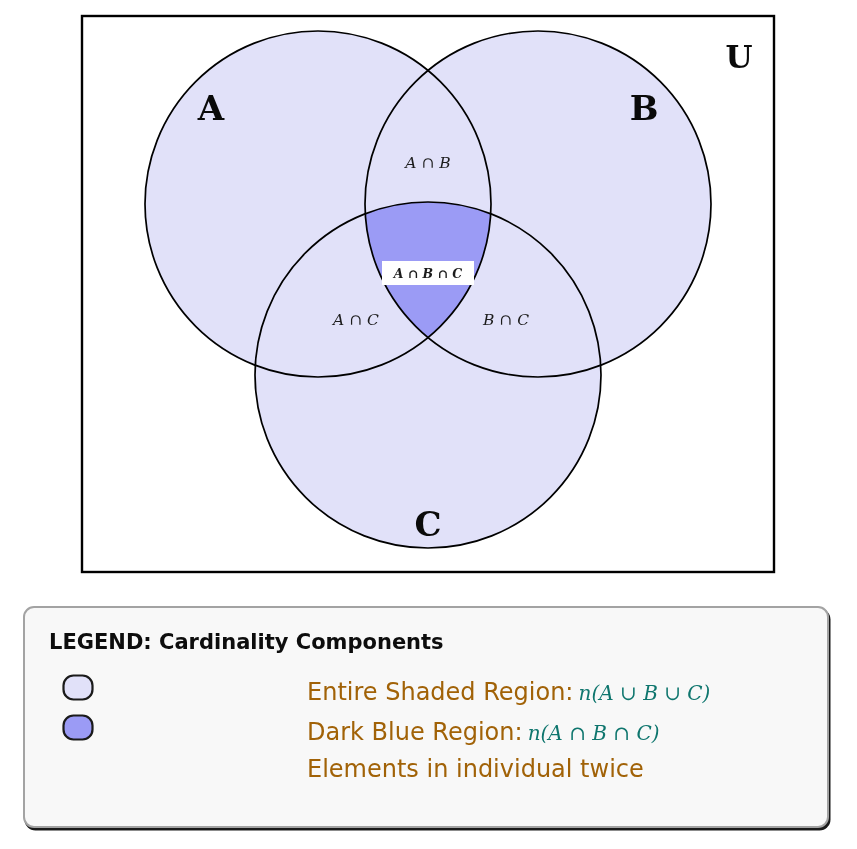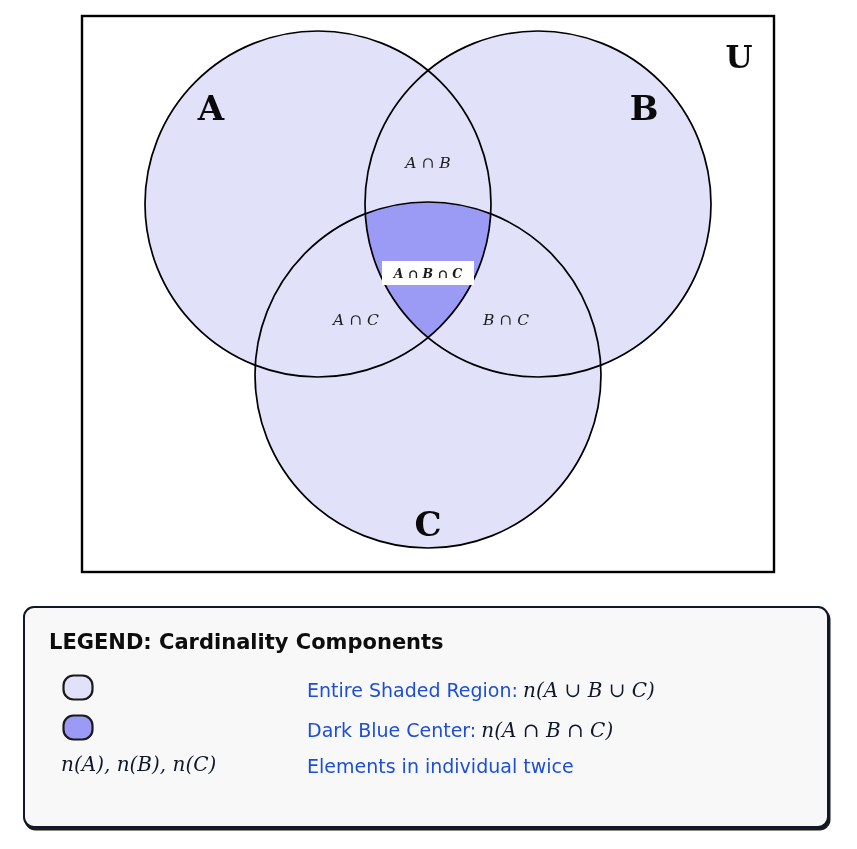--- a/index.html
+++ b/index.html
@@ -4,33 +4,33 @@
 <style>
   html,body{margin:0;padding:0;}
   body{
     width:857px;height:849px;position:relative;background:#ffffff;
     font-family:"DejaVu Sans","Liberation Sans",sans-serif;
     overflow:hidden;
   }
   #venn-svg{position:absolute;left:0;top:0;}
   .legend{
     position:absolute;left:23px;top:606px;width:806px;height:222px;
-    background:#f8f8f8;border:2px solid #0f172a;border-radius:11px;
+    background:#f8f8f8;border:2px solid #a3a3a3;border-radius:11px;
     box-shadow:1.5px 2.5px 0 #1a1a1a;
     box-sizing:border-box;
   }
   .legend-title{
     position:absolute;left:24px;top:22px;
     font-size:21px;font-weight:bold;color:#0d0d0d;letter-spacing:0px;
   }
   .legend-row-text{position:absolute;white-space:nowrap;color:#111;}
-  .sans-text{font-size:19px;color:#1d4ed8;}
+  .sans-text{font-size:24px;color:#a16207;}
   .math-text{
     font-family:"DejaVu Serif","Liberation Serif",serif;
-    font-style:italic;font-size:20px;color:#0f172a;
+    font-style:italic;font-size:20px;color:#0f766e;
   }
   .swatch-wrap{position:absolute;width:32px;height:28px;}
   .left-col{left:36px;}
   .right-col{left:282px;}
 </style>
 </head>
 <body>
 
 <svg id="venn-svg" width="857" height="580" viewBox="0 0 857 580">
   <defs>
@@ -83,21 +83,20 @@
   <svg class="swatch-wrap" style="left:37px;top:106px;" width="32" height="28">
     <rect x="1.5" y="1.5" width="29" height="24" rx="10" ry="10" stroke="#1a1a1a" stroke-width="2.2" fill="#9b9bf5"></rect>
   </svg>
 
   <div class="legend-row-text right-col" style="top:70px;">
     <span class="sans-text">Entire Shaded Region:</span>
     <span class="math-text">n(A ∪ B ∪ C)</span>
   </div>
 
   <div class="legend-row-text right-col" style="top:110px;">
-    <span class="sans-text">Dark Blue Center:</span>
+    <span class="sans-text">Dark Blue Region:</span>
     <span class="math-text">n(A ∩ B ∩ C)</span>
   </div>
 
-  <div class="legend-row-text left-col math-text" style="top:144px;">n(A), n(B), n(C)</div>
   <div class="legend-row-text right-col sans-text" style="top:147px;">Elements in individual twice</div>
 
 
 </div>
 
 </body></html>

